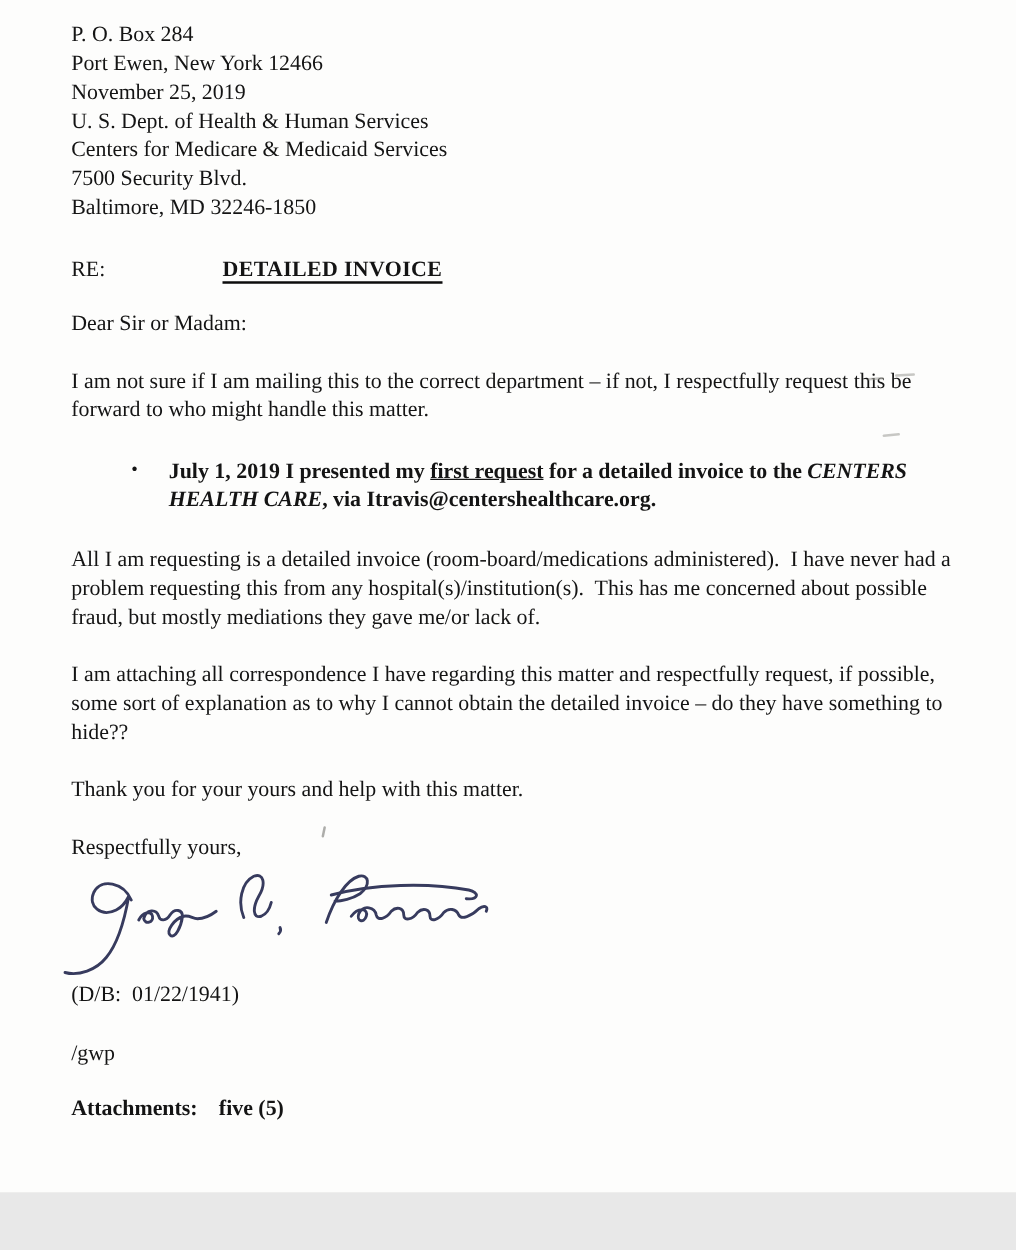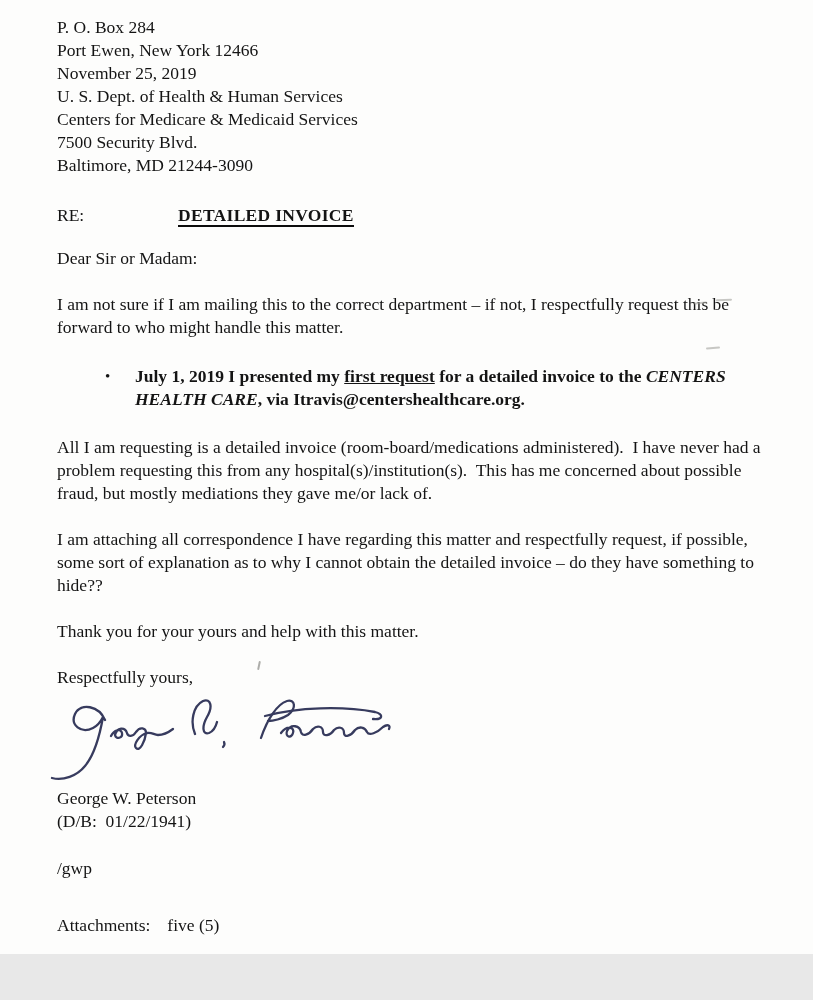--- a/index.html
+++ b/index.html
@@ -34,21 +34,21 @@
   .bullet-row { display: flex; margin: 26px 0 0 48px; }
   .bullet-marker { width: 30px; flex: 0 0 30px; font-size: 15px; }
   .bullet-text { flex: 1 1 auto; max-width: 618px; white-space: pre-wrap; font-weight: bold; }
   .u { text-decoration: underline; }
   .it { font-style: italic; }
   .closing { margin-top: 23px; }
   .sig-wrap { margin: 3px 0 0 -14px; height: 92px; }
   .sig-wrap svg { color: var(--ink, #2d3156); }
   .signer { margin-top: 3px; }
   .initials { margin-top: 24px; }
-  .attachments { margin-top: 34px; }
+  .attachments { margin-top: 21px; font-weight: bold; }
   .attach-value { margin-left: 17px; }
   .artifact {
     position: absolute;
     background: #9a9a96;
     border-radius: 2px;
     opacity: 0.55;
   }
   .a1 { left: 694px; top: 302px; width: 13px; height: 2px; transform: rotate(-4deg); }
   .a2 { left: 716px; top: 299px; width: 16px; height: 2px; transform: rotate(-3deg); }
   .a3 { left: 706px; top: 347px; width: 14px; height: 2px; transform: rotate(-5deg); }
@@ -67,21 +67,21 @@
   <div class="block">
     <div class="line">P. O. Box 284</div>
     <div class="line">Port Ewen, New York 12466</div>
     <div class="line">November 25, 2019</div>
   </div>
 
   <div class="block recipient">
     <div class="line">U. S. Dept. of Health &amp; Human Services</div>
     <div class="line">Centers for Medicare &amp; Medicaid Services</div>
     <div class="line">7500 Security Blvd.</div>
-    <div class="line">Baltimore, MD 21244-3090</div>
+    <div class="line">Baltimore, MD 32246-1850</div>
   </div>
 
   <div class="block re-line">
     <span class="re-label">RE:</span><span class="re-subject">DETAILED INVOICE</span>
   </div>
 
   <div class="block salutation">Dear Sir or Madam:</div>
 
   <p class="para">I am not sure if I am mailing this to the correct department – if not, I respectfully request this be forward to who might handle this matter.</p>
 
@@ -112,21 +112,20 @@
 
         <path d="M 218,46 C 224,28 234,12 244,9 C 252,7 254,16 245,23 C 239,27 230,29 225,29"></path>
 
         <path d="M 222,24 C 255,15 300,14 332,20 C 341,22 340,28 330,27"></path>
 
         <path d="M 238,41 C 244,33 252,35 250,41 C 248,47 242,45 244,39 C 248,31 257,34 258,40 C 259,45 266,43 270,37 C 274,33 280,34 280,40 C 280,45 287,44 291,38 C 295,34 301,35 301,41 C 301,46 308,44 312,38 C 316,34 322,35 324,40 C 326,44 334,41 340,35 C 344,32 348,33 346,37"></path>
       </g>
     </svg>
   </div>
 
-  <div class="block signer">George W. Peterson</div>
   <div class="block line">(D/B:  01/22/1941)</div>
 
   <div class="block initials">/gwp</div>
 
   <div class="block attachments">
     <span>Attachments:</span><span class="attach-value">five (5)</span>
   </div>
 
 </div>
 

